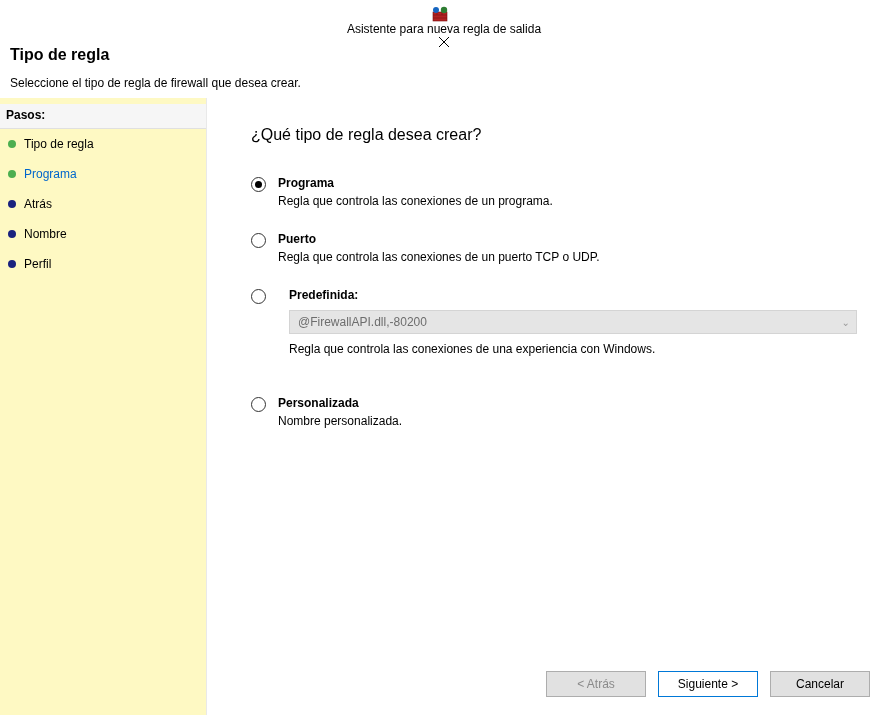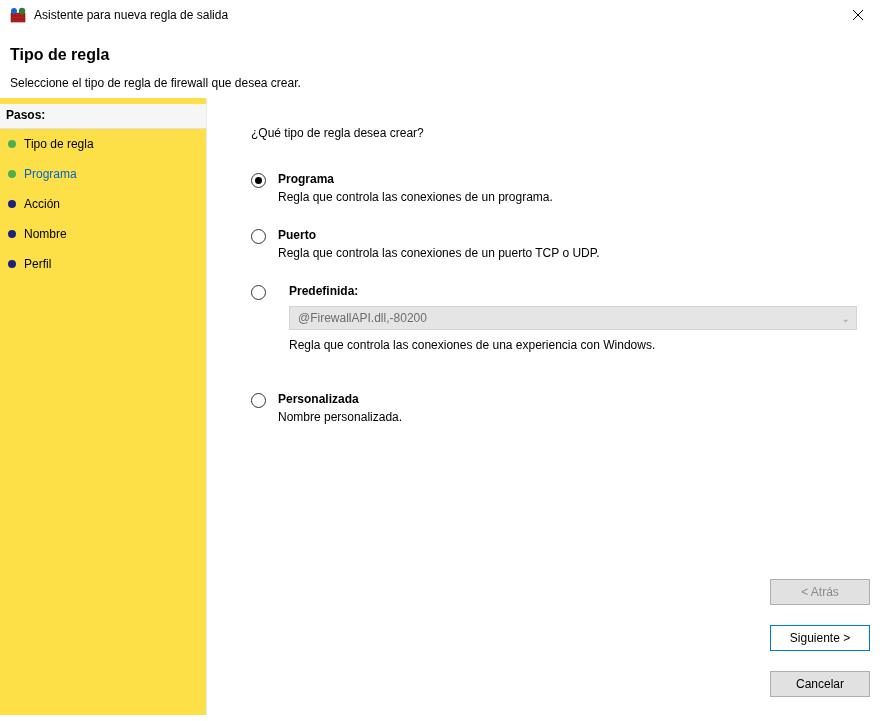--- a/index.html
+++ b/index.html
@@ -10,20 +10,21 @@
       color: #000;
       width: 888px;
       height: 721px;
       overflow: hidden;
     }
     .titlebar {
       display: flex;
       align-items: center;
       padding: 6px 10px 6px 10px;
       height: 30px;
+      flex-direction: column;
     }
     .titlebar .app-icon {
       width: 16px; height: 16px;
       margin-right: 8px;
       display: inline-flex;
       align-items: center;
       justify-content: center;
     }
     .titlebar .title {
       font-size: 12px;
@@ -49,21 +50,21 @@
     .header .subtitle {
       font-size: 12px;
       color: #000;
     }
     .body {
       display: flex;
       height: calc(721px - 30px - 74px);
     }
     .sidebar {
       width: 207px;
-      background: #fde047;
+      background: #fef9c3;
       border-right: 1px solid #e9e9e9;
       padding-top: 6px;
     }
     .sidebar .steps-title {
       font-size: 12px;
       font-weight: 700;
       padding: 4px 6px 6px 6px;
       border-bottom: 1px solid #e0e0e0;
       background: #f6f6f6;
     }
@@ -84,21 +85,21 @@
     .bullet.green { background: #4caf50; }
     .bullet.navy { background: #1a237e; }
     .step.active { color: #0066cc; }
     .step.current { color: #000; }
     .main {
       flex: 1;
       padding: 28px 30px 10px 44px;
       position: relative;
     }
     .question {
-      font-size: 12px;
+      font-size: 16px;
       margin-bottom: 32px;
     }
     .option {
       display: flex;
       align-items: flex-start;
       gap: 12px;
       margin-bottom: 24px;
     }
     .radio {
       width: 15px; height: 15px;
@@ -146,22 +147,21 @@
       position: absolute;
       right: 6px;
       color: #9a9a9a;
       font-size: 10px;
     }
     .footer {
       position: absolute;
       bottom: 18px;
       right: 18px;
       display: flex;
-      gap: 20px;
-      flex-direction: column;
+      gap: 12px;
     }
     .btn {
       min-width: 100px;
       height: 26px;
       border: 1px solid #adadad;
       background: #e1e1e1;
       font-size: 12px;
       display: inline-flex;
       align-items: center;
       justify-content: center;
@@ -214,21 +214,21 @@
     <div class="step current">
       <span class="bullet green"></span>
       <span>Tipo de regla</span>
     </div>
     <div class="step active">
       <span class="bullet green"></span>
       <span>Programa</span>
     </div>
     <div class="step">
       <span class="bullet navy"></span>
-      <span>Acción</span>
+      <span>Atrás</span>
     </div>
     <div class="step">
       <span class="bullet navy"></span>
       <span>Nombre</span>
     </div>
     <div class="step">
       <span class="bullet navy"></span>
       <span>Perfil</span>
     </div>
   </div>

